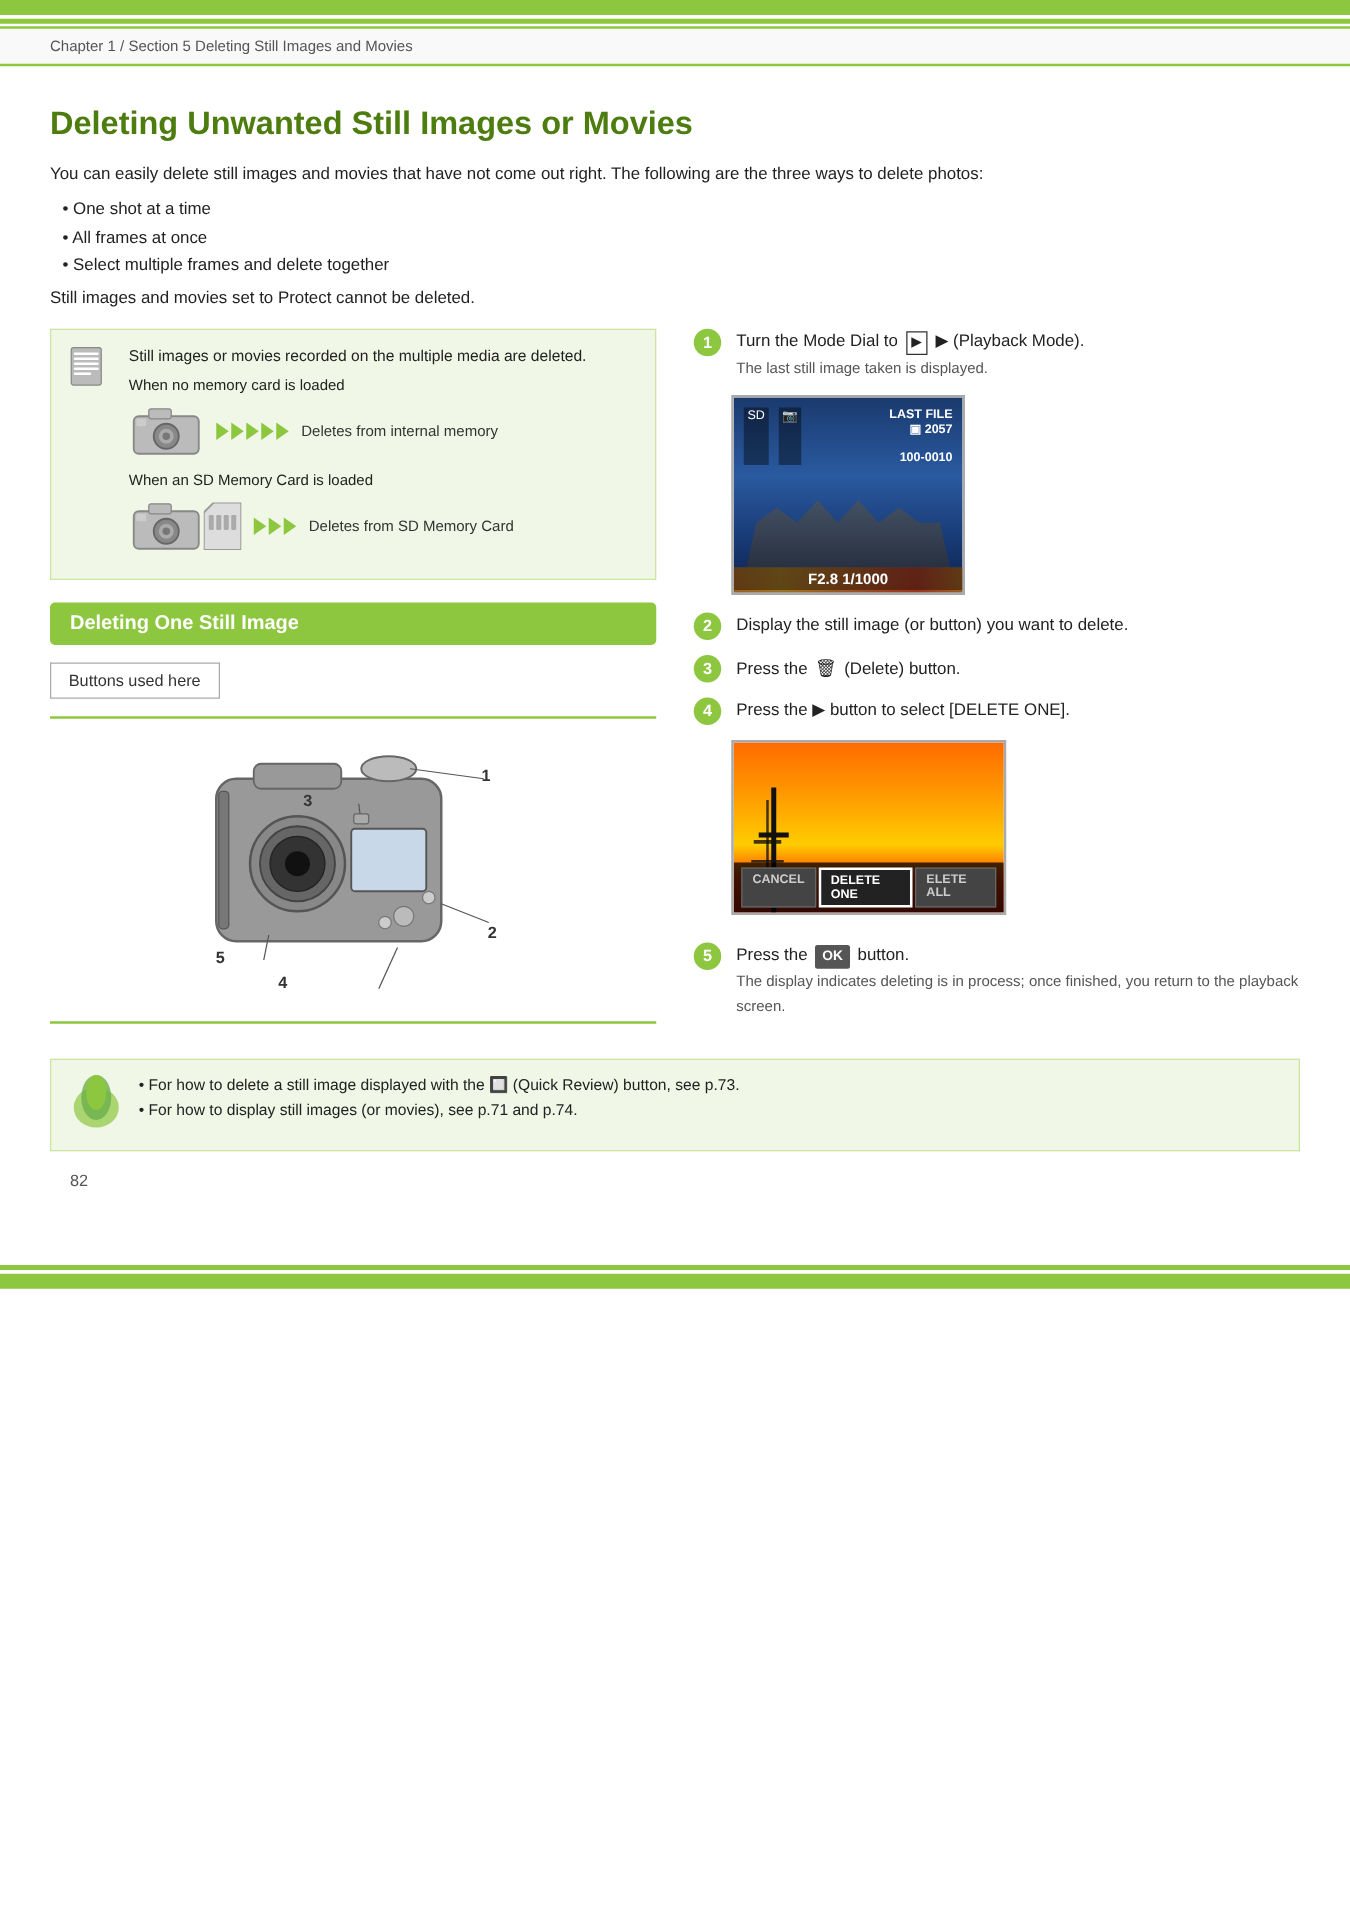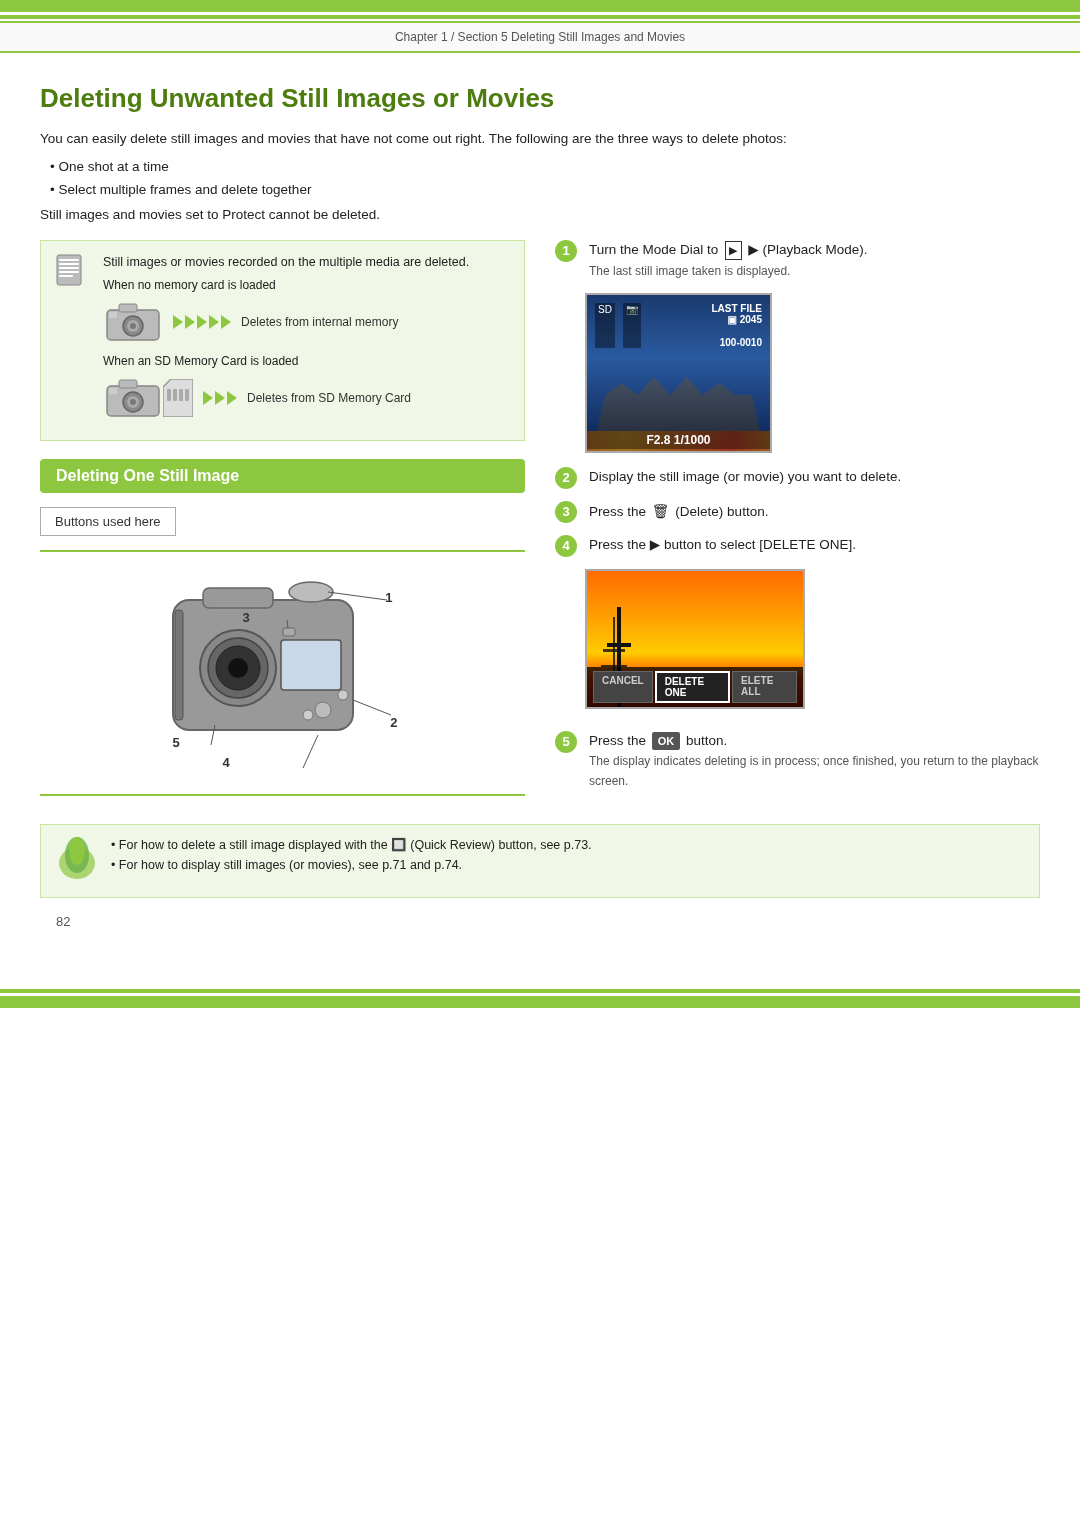--- a/index.html
+++ b/index.html
@@ -293,32 +293,33 @@
       font-weight: bold;
       color: #333;
     }
   </style>
 </head>
 <body>
 
 <div style="background:#8dc63f; height:12px; width:100%;"></div>
 <div style="background:#8dc63f; height:4px; width:100%; margin-top:3px;"></div>
 
-<div style="background:#f9f9f9; border-top:2px solid #8dc63f; border-bottom:2px solid #8dc63f; padding:7px 40px; text-align:center; font-size:12px; color:#555; margin-top:2px;">
+<div style="background:#f9f9f9; border-top:2px solid #8dc63f; border-bottom:2px solid #8dc63f; padding:7px 40px; text-align:left; font-size:12px; color:#555; margin-top:2px;">
   <span>Chapter  1 / Section 5  Deleting Still Images and Movies</span>
 </div>
 
 <div class="page-content">
 
   <h1 class="page-title">Deleting Unwanted Still Images or Movies</h1>
 
   <p class="intro-text">You can easily delete still images and movies that have not come out right. The following are the three ways to delete photos:</p>
 
   <ul class="bullet-list">
     <li>One shot at a time</li>
+    <li>All frames at once</li>
     <li>Select multiple frames and delete together</li>
   </ul>
 
   <p class="protect-note">Still images and movies set to Protect cannot be deleted.</p>
 
   <div class="two-col">
 
     <div class="left-col">
 
       
@@ -460,30 +461,30 @@
       <div class="playback-img">
         <div class="bridge"></div>
         <div class="lights"></div>
         <div class="playback-overlay">
           <div class="playback-overlay-left">
             <span style="background:rgba(0,0,0,0.4); padding:1px 3px; font-size:10px; color:#fff;">SD</span>
             <span style="background:rgba(0,0,0,0.4); padding:1px 3px; font-size:10px; color:#fff;">📷</span>
           </div>
           <div class="playback-overlay-right">
             <div style="color:#fff; font-size:10px; font-weight:bold;">LAST FILE</div>
-            <div style="color:#fff; font-size:10px;">▣ 2045</div>
+            <div style="color:#fff; font-size:10px;">▣ 2057</div>
             <div style="color:#fff; font-size:10px;margin-top:12px;">100-0010</div>
           </div>
         </div>
         <div class="playback-bottom">F2.8  1/1000</div>
       </div>
 
       <div class="step-row" style="margin-top:14px;">
         <span class="step-num">2</span>
-        <div class="step-text">Display the still image (or movie) you want to delete.</div>
+        <div class="step-text">Display the still image (or button) you want to delete.</div>
       </div>
 
       <div class="step-row">
         <span class="step-num">3</span>
         <div class="step-text">
           <span>Press the</span>
           <span style="font-size:14px; margin:0 2px;">🗑</span>
           <span>(Delete) button.</span>
         </div>
       </div>

